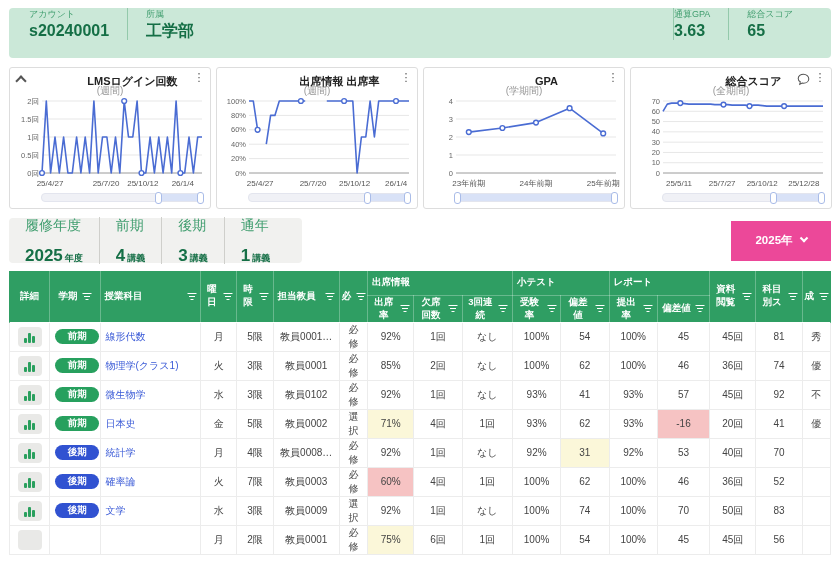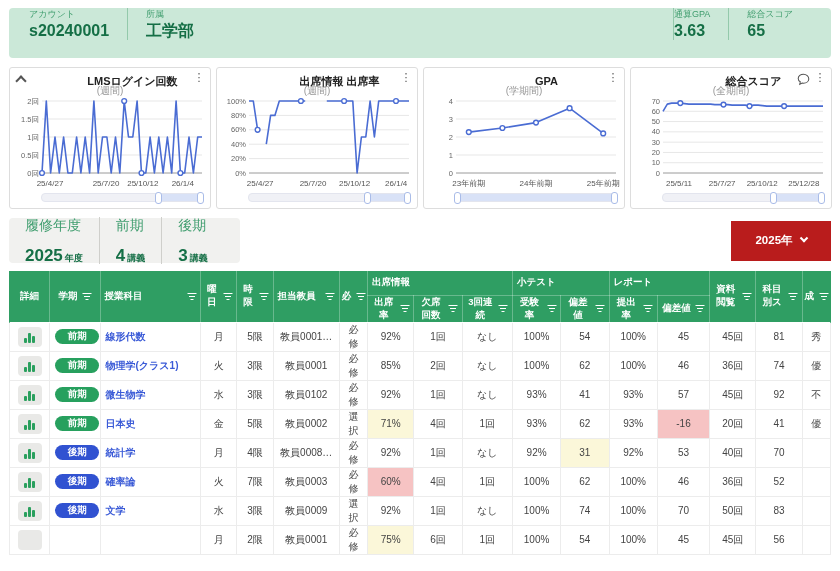--- a/index.html
+++ b/index.html
@@ -37,38 +37,38 @@
 
   
   .summary-row { display:flex; align-items:center; margin-bottom:8px; }
   .summary-box { background:#f1f1ef; border-radius:4px; height:45px; display:flex; align-items:center; padding:0 16px; }
   .s-item { padding:0 16px; }
   .s-item:first-child { padding-left:0; }
   .s-div { border-left:1px solid #cfcfcb; }
   .s-label { font-size:14px; color:#3f9d6e; margin-bottom:12px; }
   .s-value { font-size:17px; font-weight:bold; color:#156f46; line-height:1.05; }
   .s-unit { font-size:9px; font-weight:bold; color:#156f46; margin-left:2px; }
-  .year-select { margin-left:auto; background:#b91c1c; color:#fff; border:none; border-radius:0; height:40px; min-width:100px; padding:0 12px; font-size:11.5px; font-weight:bold; display:flex; align-items:center; justify-content:center; gap:8px; cursor:pointer; font-family:inherit; }
+  .year-select { margin-left:auto; background:#ec4899; color:#fff; border:none; border-radius:0; height:40px; min-width:100px; padding:0 12px; font-size:11.5px; font-weight:bold; display:flex; align-items:center; justify-content:center; gap:8px; cursor:pointer; font-family:inherit; }
   .chev-dn { width:6px; height:6px; border-right:2px solid #fff; border-bottom:2px solid #fff; transform:rotate(45deg) translate(-2px,-2px); }
 
   
   table.grid { width:822px; border-collapse:collapse; table-layout:fixed; font-size:10px; }
   .grid thead th { background:#2f9e63; color:#fff; font-weight:bold; font-size:9.5px; padding:0 4px; height:24px; border:1px solid rgba(255,255,255,.28); border-top:none; }
   .grid thead tr:first-child th:first-child { border-left:1px solid #2f9e63; }
   .grid thead tr:first-child th:last-child { border-right:1px solid #2f9e63; }
   .hcell { display:flex; align-items:center; justify-content:center; gap:5px; }
   .hcell.sb { justify-content:space-between; }
   .hcell.lt { justify-content:flex-start; }
   .ficon { display:inline-block; width:9px; height:7px; position:relative; flex:0 0 auto; cursor:pointer; }
   .ficon i { position:absolute; left:50%; transform:translateX(-50%); height:1px; background:#fff; display:block; }
   .ficon i:nth-child(1){ top:0; width:9px; }
   .ficon i:nth-child(2){ top:3px; width:6px; }
   .ficon i:nth-child(3){ top:6px; width:3px; }
   .grid tbody td { border:1px solid #ececec; border-top:none; padding:0 5px; height:26px; text-align:center; color:#444; background:#fff; }
-  .grid tbody td.lt { text-align:left;font-weight:bold; }
+  .grid tbody td.lt { text-align:left; }
   .hl-y { background:#fbf7d9 !important; }
   .hl-r { background:#f6c3c3 !important; }
   .pill { display:inline-block; min-width:44px; padding:2.5px 8px; border-radius:10px; color:#fff; font-size:9.5px; font-weight:bold; line-height:1.1; }
   .course-link { color:#3b5bd7; text-decoration:none; cursor:pointer; }
   .detail-btn { width:24px; height:20px; background:#e9e9e7; border:none; border-radius:4px; display:inline-flex; align-items:flex-end; justify-content:center; gap:1.5px; padding:4px 5px; cursor:pointer; }
   .detail-btn b { width:2.5px; background:#2aa05e; display:block; border-radius:1px; }
   .detail-btn b:nth-child(1){ height:5px; } .detail-btn b:nth-child(2){ height:10px; } .detail-btn b:nth-child(3){ height:7px; }
 </style>
 </head>
 <body>
@@ -260,20 +260,24 @@
         <div class="s-value"><span>2025</span><span class="s-unit">年度</span></div>
       </div>
       <div class="s-item s-div">
         <div class="s-label">前期</div>
         <div class="s-value"><span>4</span><span class="s-unit">講義</span></div>
       </div>
       <div class="s-item s-div">
         <div class="s-label">後期</div>
         <div class="s-value"><span>3</span><span class="s-unit">講義</span></div>
       </div>
+      <div class="s-item s-div">
+        <div class="s-label">通年</div>
+        <div class="s-value"><span>1</span><span class="s-unit">講義</span></div>
+      </div>
     </div>
     <button class="year-select">
       <span>2025年</span>
       <span class="chev-dn"></span>
     </button>
   </div>
 
   <table class="grid">
     <colgroup>
       <col style="width:40px">

